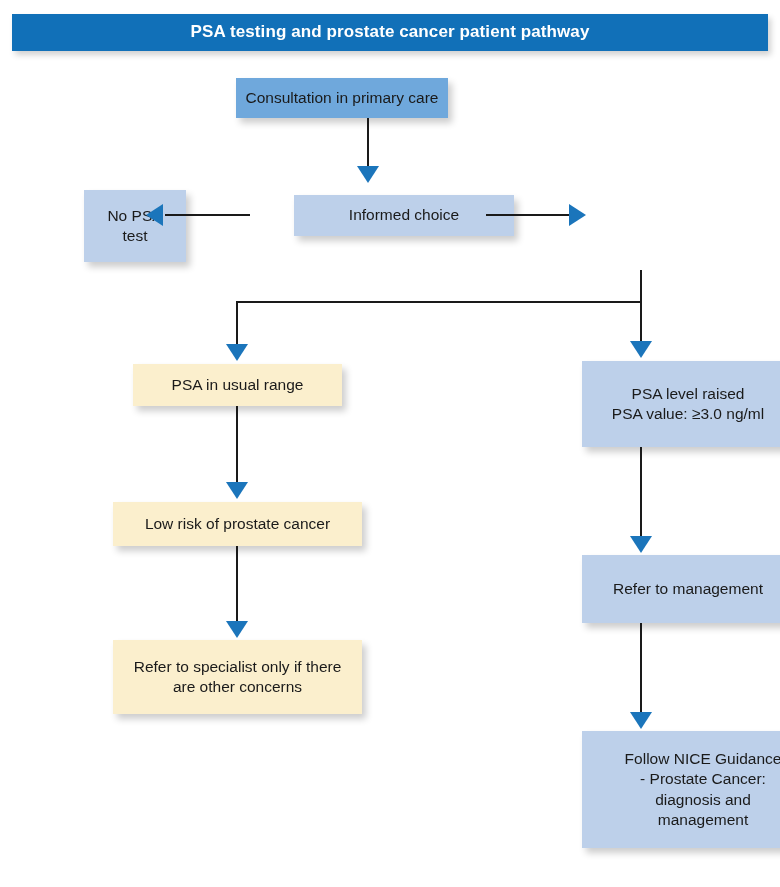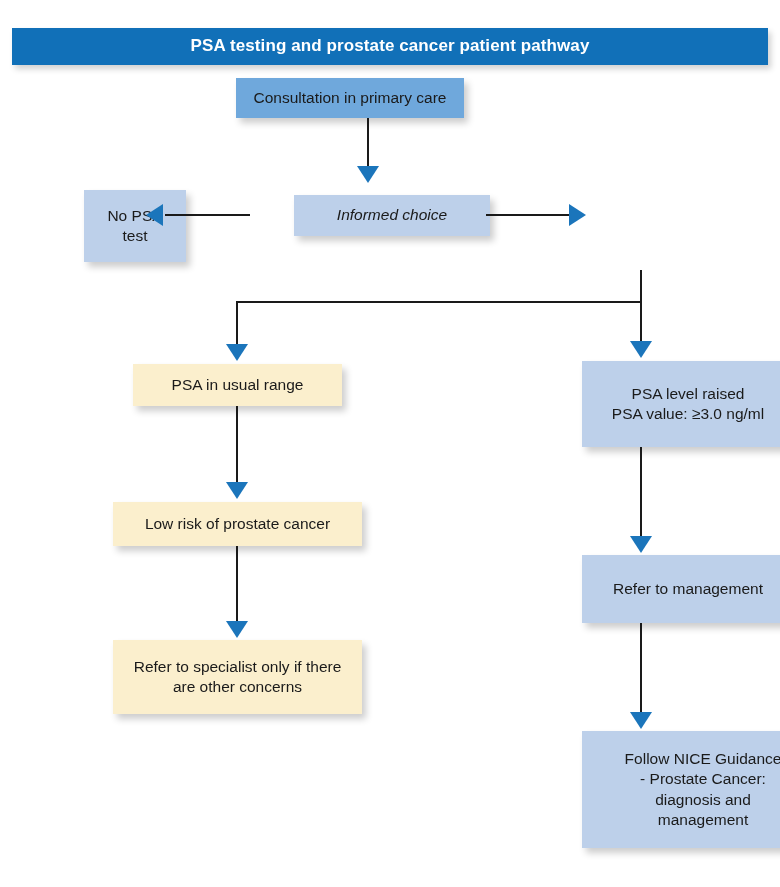--- a/index.html
+++ b/index.html
@@ -17,21 +17,21 @@
     width: 780px;
     height: 887px;
     background: #ffffff;
     overflow: hidden;
   }
 
   
   .title-bar {
     position: absolute;
     left: 12px;
-    top: 28px;
+    top: 14px;
     width: 756px;
     height: 37px;
     background: #1170b8;
     box-shadow: 3px 4px 6px rgba(0,0,0,0.18);
     display: flex;
     align-items: center;
     justify-content: center;
   }
   .title-bar .title-text {
     color: #ffffff;
@@ -100,25 +100,25 @@
 </style>
 </head>
 <body>
 
 <div id="canvas">
 
   <div class="title-bar">
     <span class="title-text">PSA testing and prostate cancer patient pathway</span>
   </div>
 
-  <div class="node fill-mid" style="left:236px; top:78px; width:228px; height:40px;">
+  <div class="node fill-mid" style="left:236px; top:78px; width:212px; height:40px;">
     <span class="node-label">Consultation in primary care</span>
   </div>
 
-  <div class="node fill-light" style="left:248px; top:195px; width:196px; height:41px;font-style:italic;">
+  <div class="node fill-light" style="left:248px; top:195px; width:220px; height:41px;">
     <span class="node-label">Informed choice</span>
   </div>
 
   <div class="node fill-light" style="left:38px; top:190px; width:102px; height:72px;">
     <span class="node-label">No PSA
 test</span>
   </div>
 
 
   <div class="node fill-cream" style="left:133px; top:364px; width:209px; height:42px;">

